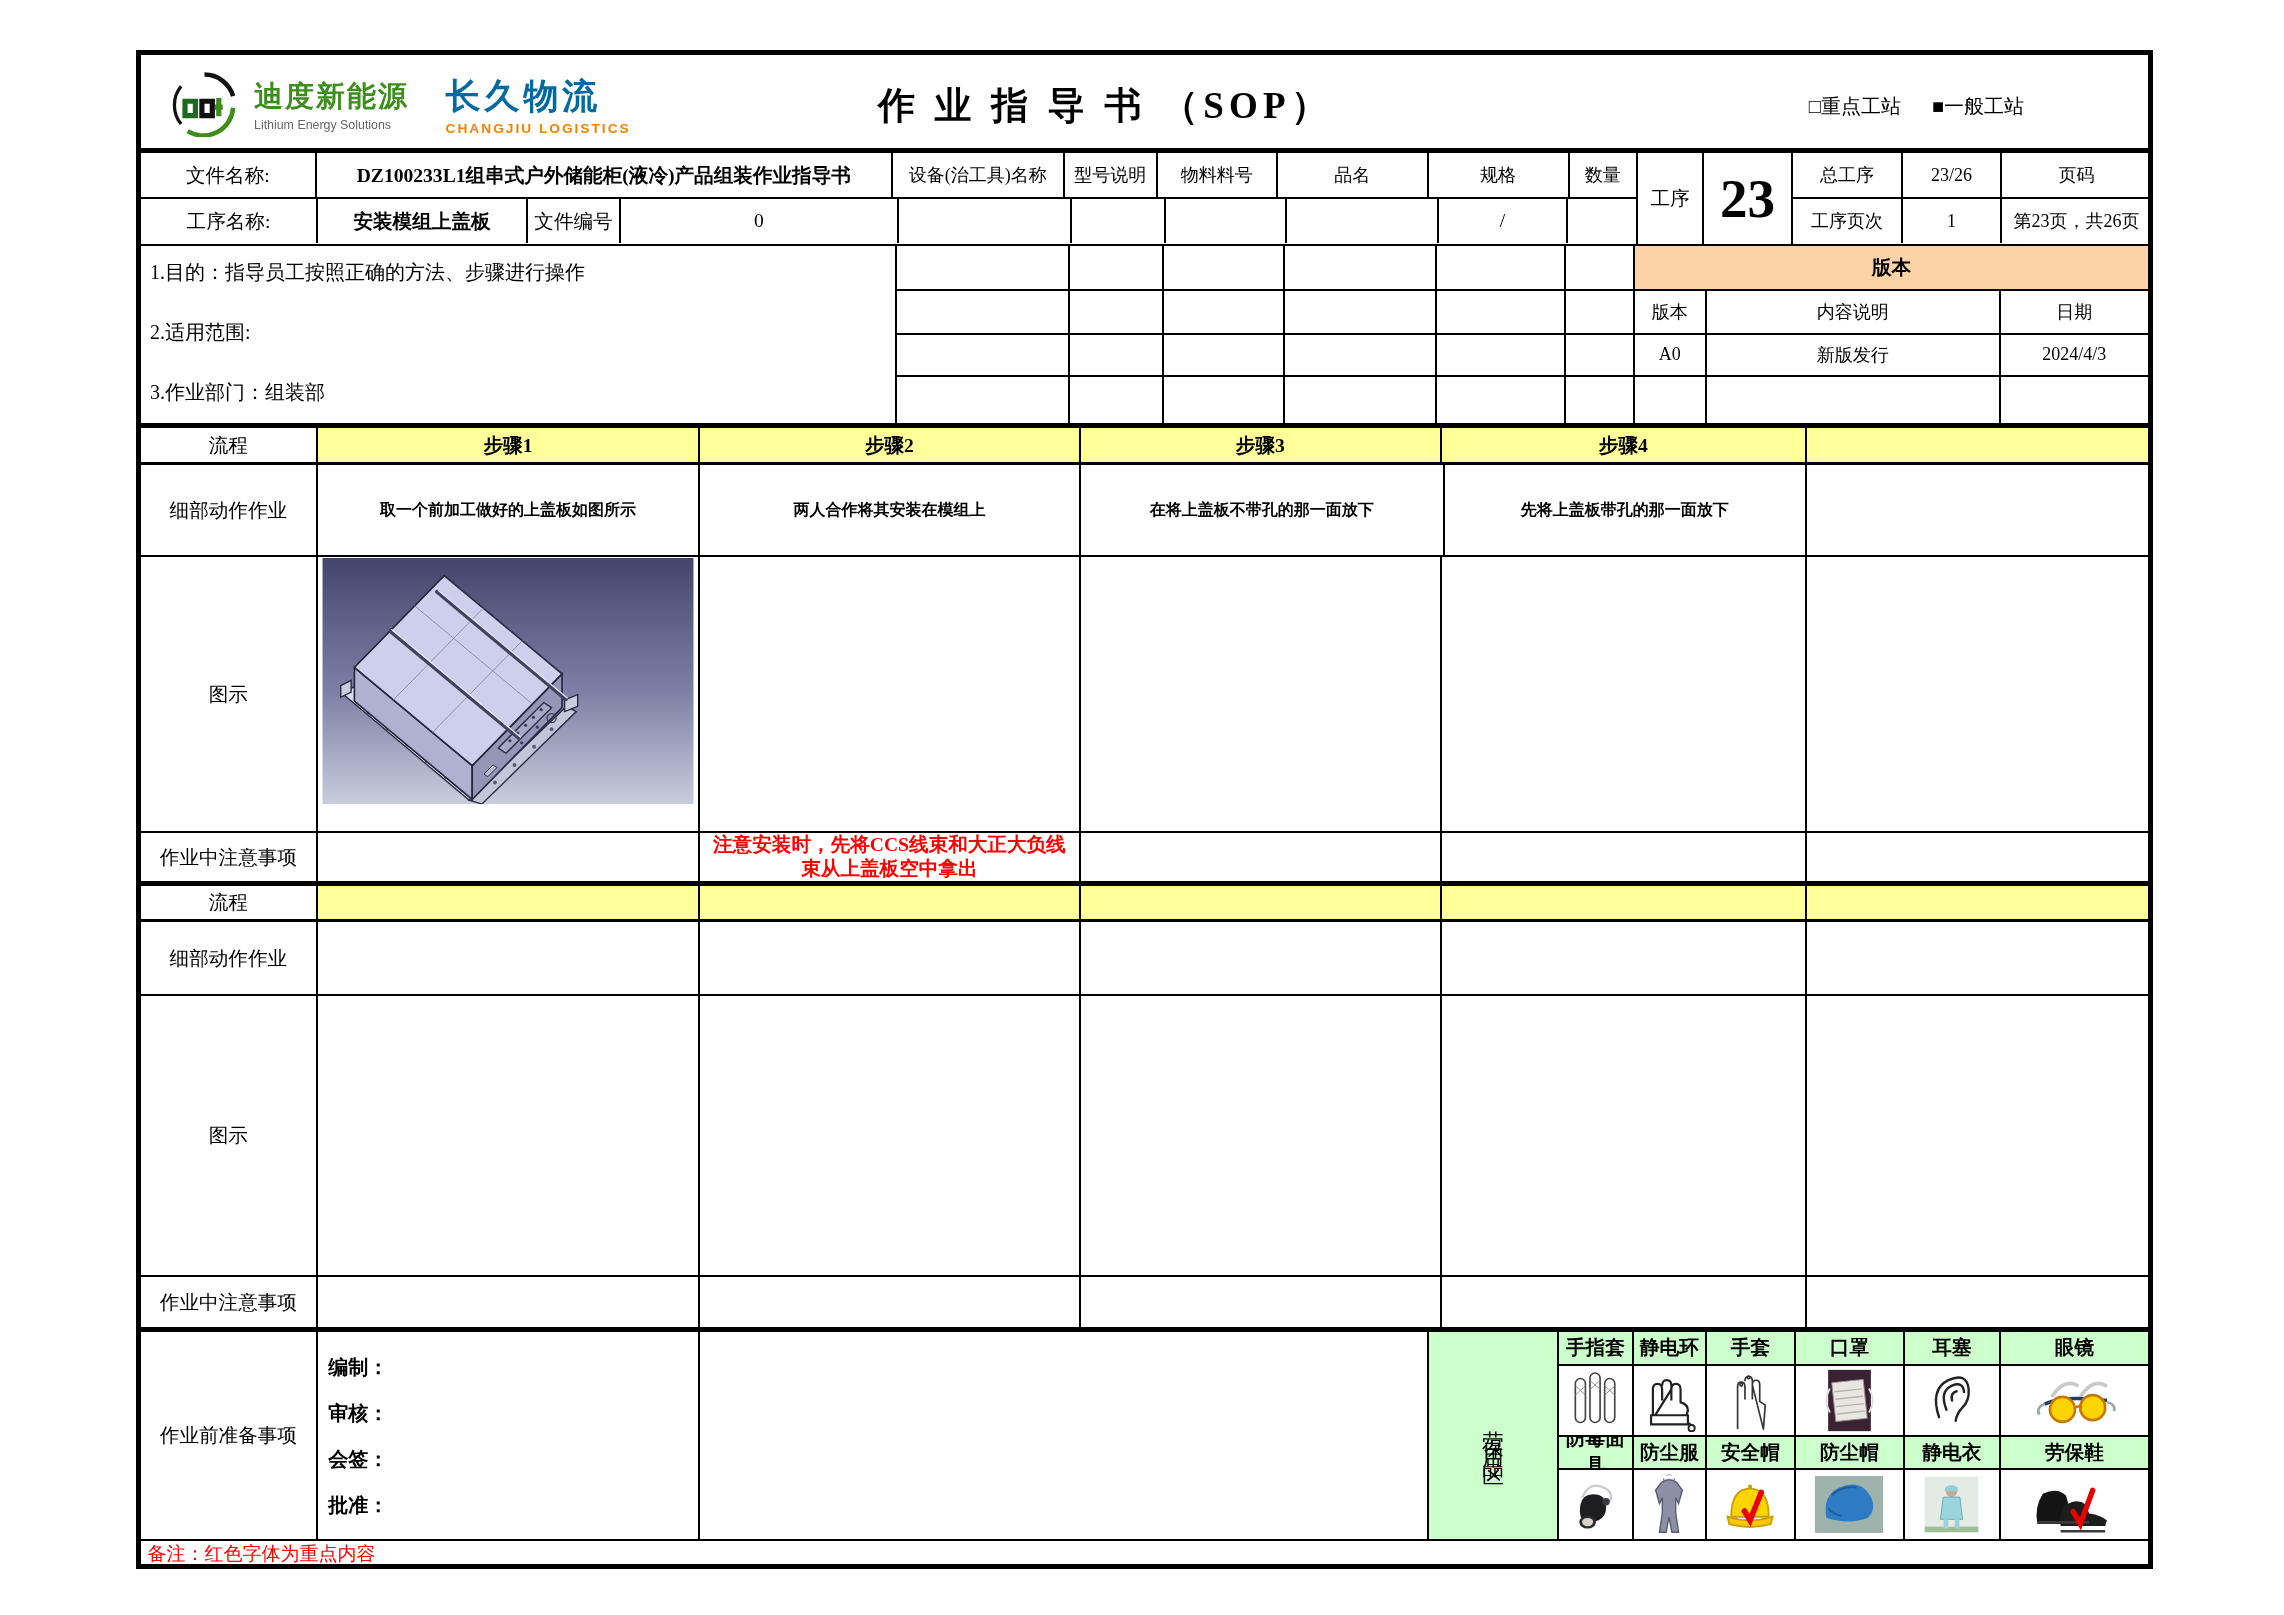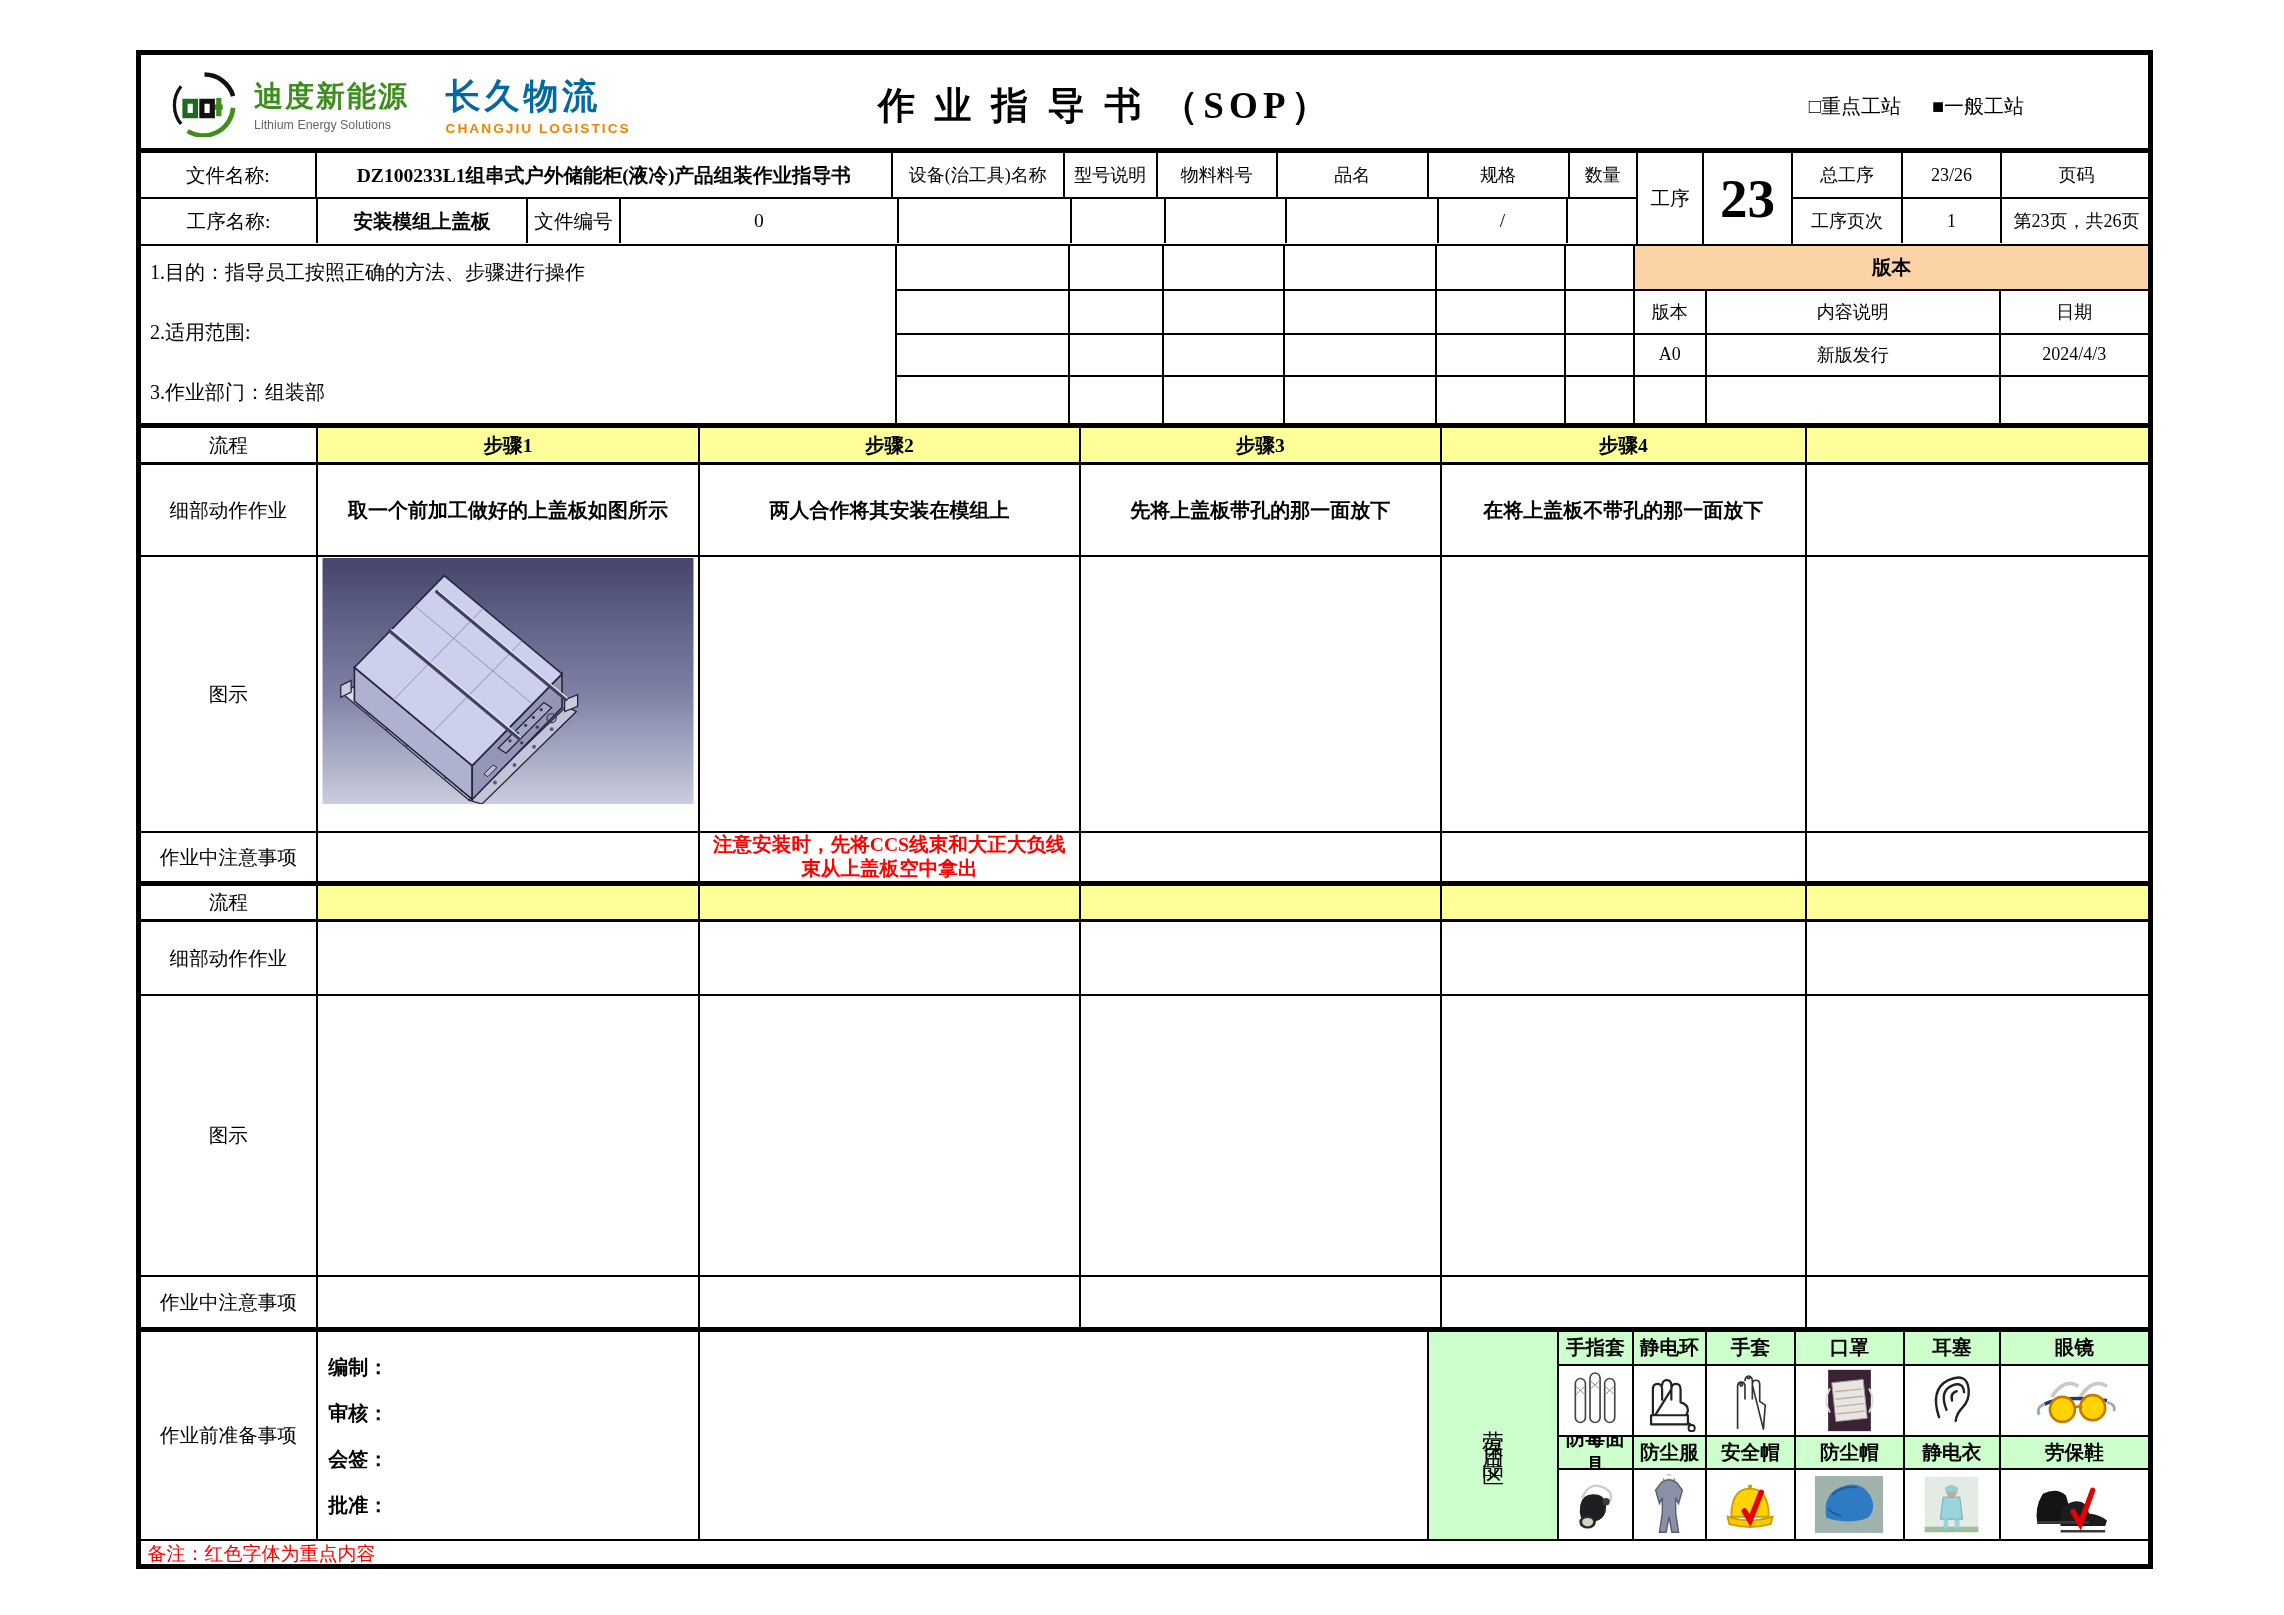--- a/index.html
+++ b/index.html
@@ -12,21 +12,21 @@
   }
   .page { position:absolute; left:0; top:0; width:2284px; height:1616px; background:#fff; overflow:hidden; }
   .sheet { position:absolute; left:136px; top:50px; width:2017px; height:1519px; border:5.2px solid #000; background:#fff; }
   .row { display:flex; width:100%; border-bottom:2.6px solid #000; }
   .row.thick { border-bottom-width:5.2px; }
   .row.nb { border-bottom:none; }
   .cell { border-right:2.6px solid #000; display:flex; align-items:center; justify-content:center; text-align:center; overflow:hidden; position:relative; }
   .cell.last { border-right:none; }
   .fs28 { font-size:18px; }
   .fs30 { font-size:19.6px; }
-  .fs31 { font-size:20px; }
+  .fs31 { font-size:16px; }
   .b { font-weight:bold; }
   .yellow { background:#FFFF99; }
   .peach { background:#FBD3A6; }
   .green { background:#CCFFCC; }
   
   .hdr { height:98px; position:relative; display:block; border-bottom:5.2px solid #000; }
   .logo-wrap { position:absolute; left:31px; top:17px; display:flex; align-items:center; gap:17px; }
   .didu-text .cn { font-size:29px; font-weight:bold; color:#3E8E1E; font-family:"Liberation Sans",sans-serif; letter-spacing:2px; }
   .didu-text .en { font-size:12.4px; color:#666; font-family:"Liberation Sans",sans-serif; margin-top:1.3px; }
   .cj-text { margin-left:19.6px; }
@@ -193,22 +193,22 @@
       <div class="cell yellow fs30 b" style="width:383px;">步骤1</div>
       <div class="cell yellow fs30 b" style="width:381px;">步骤2</div>
       <div class="cell yellow fs30 b" style="width:362px;">步骤3</div>
       <div class="cell yellow fs30 b" style="width:365px;">步骤4</div>
       <div class="cell yellow last" style="width:342px;"></div>
     </div>
     <div class="row" style="height:92px;">
       <div class="cell fs30" style="width:177px;">细部动作作业</div>
       <div class="cell fs31 b" style="width:383px;">取一个前加工做好的上盖板如图所示</div>
       <div class="cell fs31 b" style="width:381px;">两人合作将其安装在模组上</div>
+      <div class="cell fs31 b" style="width:365px;">在将上盖板不带孔的那一面放下</div>
       <div class="cell fs31 b" style="width:362px;">先将上盖板带孔的那一面放下</div>
-      <div class="cell fs31 b" style="width:365px;">在将上盖板不带孔的那一面放下</div>
       <div class="cell last" style="width:342px;"></div>
     </div>
     <div class="row" style="height:276px;">
       <div class="cell fs30" style="width:177px;">图示</div>
       <div class="cell cad-cell" style="width:383px;">
         <svg width="372" height="246" viewBox="0 0 570 378">
           <defs>
             <linearGradient id="cadbg" x1="0" y1="0" x2="0" y2="1">
               <stop offset="0" stop-color="#45456B"></stop>
               <stop offset="0.55" stop-color="#7E81A5"></stop>

